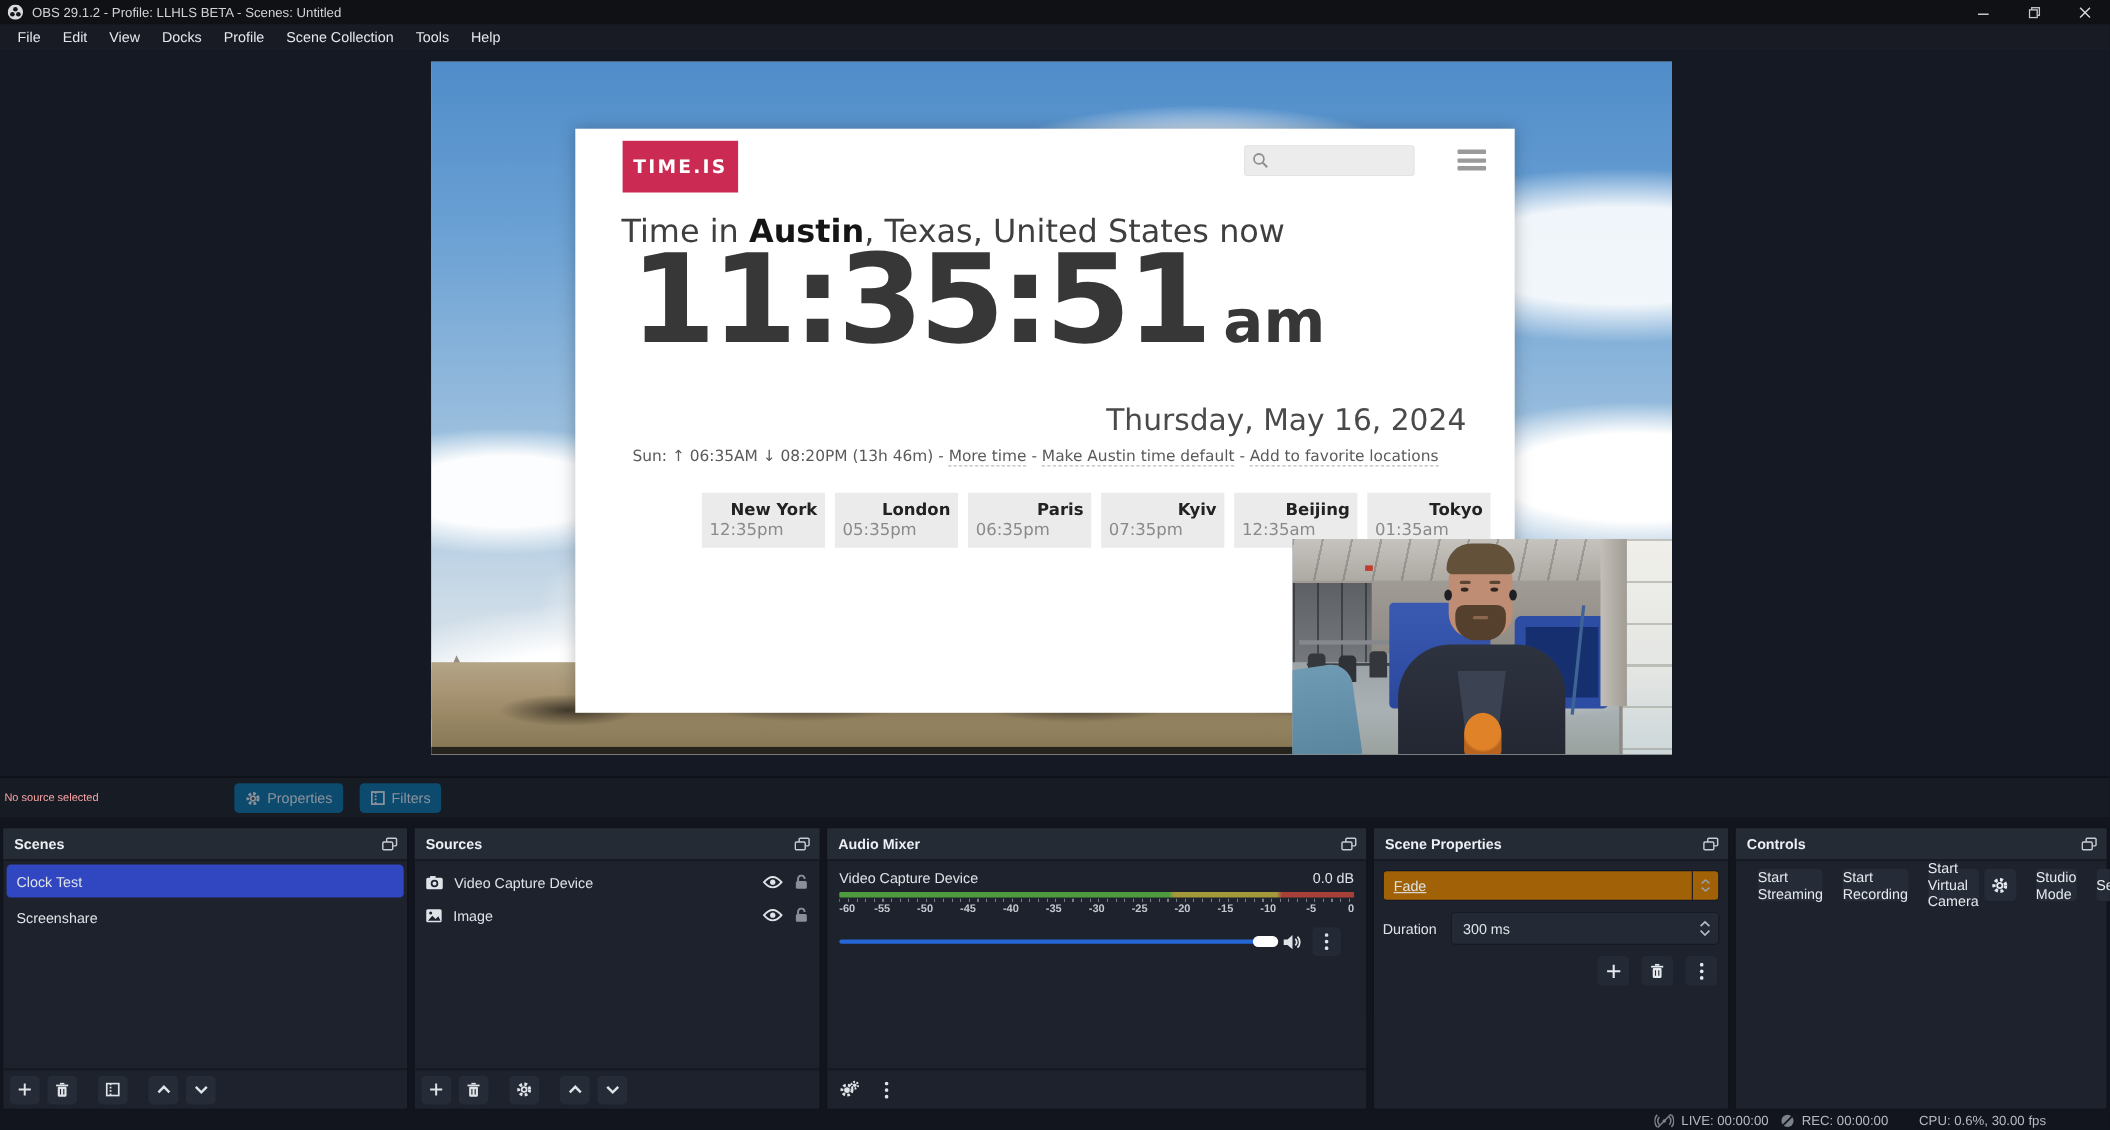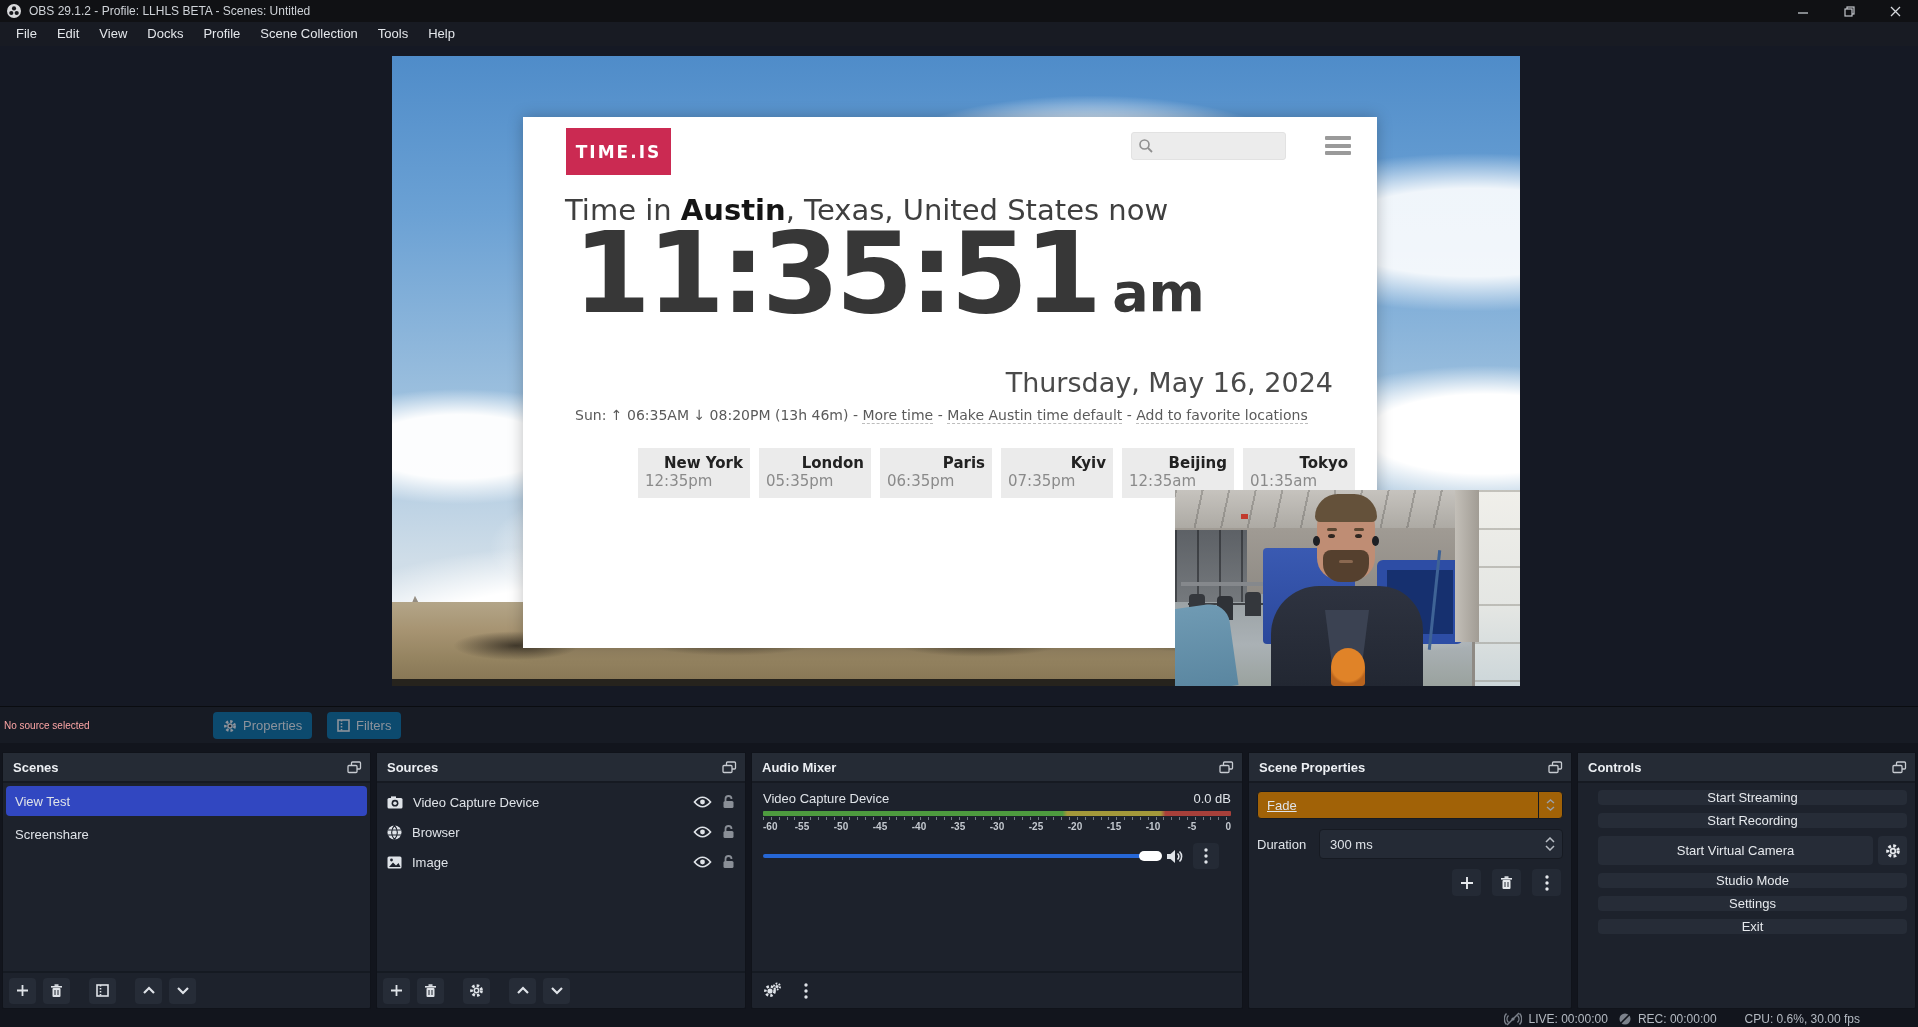--- a/index.html
+++ b/index.html
@@ -139,21 +139,21 @@
   .trans-select .val { flex:1; padding-left:9px; font-size:13px; color:#dfe3e8; }
   .spin-arrows { width:24px; height:100%; border-left:1px solid #161a22; display:flex; flex-direction:column; align-items:center; justify-content:center; gap:2px; color:#9aa0a8; }
   .dur-row { margin-top:10px; display:flex; align-items:center; }
   .dur-label { font-size:13px; color:#dfe3e8; width:62px; }
   .dur-spin { flex:1; height:30px; background:#242a35; border:1px solid #161a22; border-radius:4px; display:flex; align-items:center; }
   .dur-spin .val { flex:1; padding-left:10px; font-size:13px; color:#dfe3e8; }
   .trans-btns { margin-top:10px; display:flex; justify-content:flex-end; gap:11px; padding-right:2px; }
   .trans-btn { width:29px; height:27px; background:#242a35; border-radius:4px; display:flex; align-items:center; justify-content:center; color:#e6e9ed; }
 
   
-  .controls-body { padding:7px 8px; display:flex; flex-direction:column; gap:8px;margin-left:12px; }
+  .controls-body { padding:7px 8px; display:flex; flex-direction:row; gap:18px;margin-left:12px; }
   .ctl-row { display:flex; gap:5px; }
   .ctl-btn { flex:1; height:29px; background:#262c37; border-radius:4px; font-size:13px; color:#e6e9ed; display:flex; align-items:center; justify-content:center; }
   .ctl-gear { flex:0 0 29px; height:29px; background:#262c37; border-radius:4px; display:flex; align-items:center; justify-content:center; }
 
   
   .statusbar { position:absolute; left:0; top:1011px; width:1918px; height:16px; display:flex; align-items:center; justify-content:flex-end; gap:10px; padding-right:58px; font-size:12px; color:#b4bac2; background:#12151d; }
   .sb-group { display:flex; align-items:center; gap:6px; }
   .sb-cpu { margin-left:18px; }
   svg { display:block; }
 </style>
@@ -306,21 +306,21 @@
 
 <div class="panel" id="panel-scenes">
   <div class="panel-header">
     <span class="panel-title">Scenes</span>
     <svg width="15" height="13" viewBox="0 0 15 13">
         <rect x="4.5" y="1" width="9" height="7" rx="1" fill="none" stroke="#c8ccd2" stroke-width="1.3"></rect>
         <rect x="1" y="4.5" width="9" height="7" rx="1" fill="#252b35" stroke="#c8ccd2" stroke-width="1.3"></rect>
       </svg>
   </div>
   <div class="scene-row selected">
-      <span>View Test</span>
+      <span>Clock Test</span>
     </div>
   <div class="scene-row">
       <span>Screenshare</span>
     </div>
   <div class="dock-toolbar">
     <div class="tool-btn">
         <svg width="13" height="13" viewBox="0 0 13 13">
           <path d="M6.5 1 V12 M1 6.5 H12" stroke="#dfe3e8" stroke-width="1.8"></path>
         </svg>
       </div>
@@ -364,35 +364,20 @@
   </div>
   <div style="height:4px"></div>
   <div class="source-row">
     <svg width="16" height="13" viewBox="0 0 16 13">
         <rect x="0.5" y="2" width="15" height="10.5" rx="1.5" fill="#dfe3e8"></rect>
         <rect x="4" y="0.4" width="5" height="2" fill="#dfe3e8"></rect>
         <circle cx="8" cy="7.2" r="3.4" fill="#1d222c"></circle>
         <circle cx="8" cy="7.2" r="1.8" fill="#dfe3e8"></circle>
       </svg>
     <span class="grow">Video Capture Device</span>
-    <svg width="19" height="12" viewBox="0 0 19 12">
-        <path d="M1.5 6 Q9.5 -3.5 17.5 6 Q9.5 15.5 1.5 6 Z" fill="none" stroke="#dfe3e8" stroke-width="1.7"></path>
-        <circle cx="9.5" cy="6" r="2.4" fill="#dfe3e8"></circle>
-      </svg>
-    <svg width="13" height="14" viewBox="0 0 13 14">
-        <rect x="1.5" y="6" width="10" height="7" rx="1.5" fill="#8a8f97"></rect>
-        <path d="M3.5 6 V4 a3 3 0 0 1 6 0" fill="none" stroke="#8a8f97" stroke-width="1.8"></path>
-      </svg>
-  </div>
-  <div class="source-row">
-    <svg width="15" height="15" viewBox="0 0 15 15">
-        <circle cx="7.5" cy="7.5" r="7" fill="#dfe3e8"></circle>
-        <path d="M7.5 .5 a10 10 0 0 0 0 14 M7.5 .5 a10 10 0 0 1 0 14 M1 5 H14 M1 10 H14" fill="none" stroke="#1d222c" stroke-width="1.1"></path>
-      </svg>
-    <span class="grow">Browser</span>
     <svg width="19" height="12" viewBox="0 0 19 12">
         <path d="M1.5 6 Q9.5 -3.5 17.5 6 Q9.5 15.5 1.5 6 Z" fill="none" stroke="#dfe3e8" stroke-width="1.7"></path>
         <circle cx="9.5" cy="6" r="2.4" fill="#dfe3e8"></circle>
       </svg>
     <svg width="13" height="14" viewBox="0 0 13 14">
         <rect x="1.5" y="6" width="10" height="7" rx="1.5" fill="#8a8f97"></rect>
         <path d="M3.5 6 V4 a3 3 0 0 1 6 0" fill="none" stroke="#8a8f97" stroke-width="1.8"></path>
       </svg>
   </div>
   <div class="source-row">

